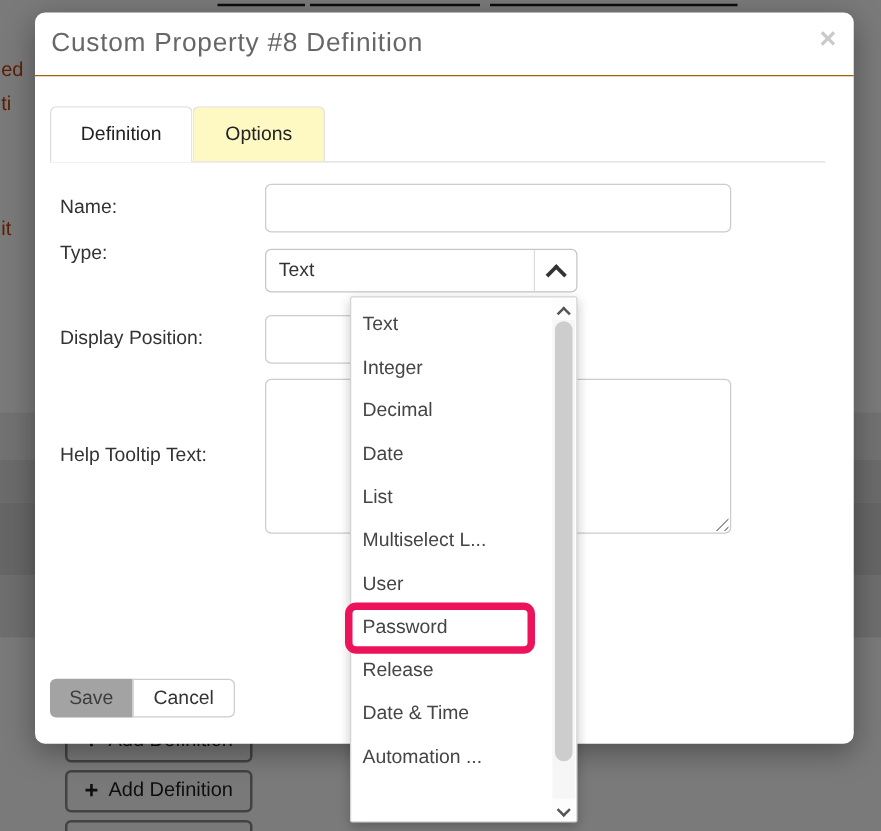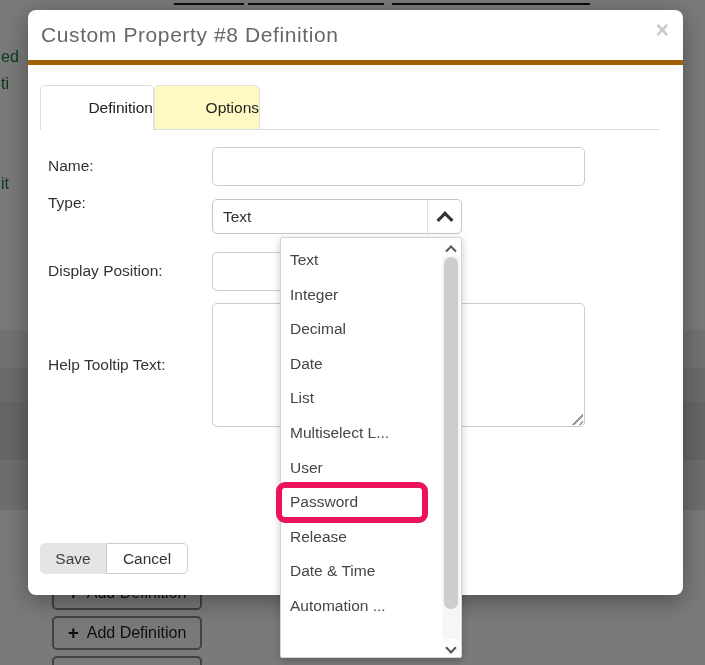--- a/index.html
+++ b/index.html
@@ -3,44 +3,44 @@
 <meta charset="utf-8">
 <style>
   html,body{margin:0;padding:0;background:#555;}
   #screen{position:relative;width:705px;height:665px;overflow:hidden;
           font-family:"Liberation Sans",sans-serif;background:#fff;}
 
   
   .backdrop{position:absolute;inset:0;background:#fff;}
   .bd-stripe{position:absolute;left:0;width:100%;}
   .bd-line{position:absolute;height:2px;background:#1d1d1d;top:3px;}
-  .bd-frag{position:absolute;left:1px;color:#15803d;font-size:16px;font-weight:400;}
+  .bd-frag{position:absolute;left:1px;color:#c2410c;font-size:16px;font-weight:400;}
   .add-def-btn{position:absolute;left:52px;width:150px;background:#fdfdfd;
                border:2px solid #8a8a8a;border-radius:5px;display:flex;
                align-items:center;justify-content:center;gap:8px;
                color:#1f1f1f;font-size:16px;box-sizing:border-box;}
   .add-def-btn .plus{font-weight:700;font-size:19px;line-height:1;position:relative;top:-1px;}
 
   .dim{position:absolute;inset:0;background:rgba(0,0,0,0.52);}
 
   
   .modal{position:absolute;left:28px;top:10px;width:655px;height:585px;
          background:#fff;border-radius:8px;box-shadow:0 6px 24px rgba(0,0,0,0.35);
          z-index:10;}
   .modal-header{position:absolute;left:0;top:0;right:0;height:50px;
-                border-bottom:5px solid #a16207;}
+                border-bottom:1px solid #a16207;}
   .modal-title{position:absolute;left:13px;top:0;line-height:50px;
                font-size:21px;letter-spacing:0.6px;color:#676767;font-weight:500;}
   .modal-close{position:absolute;right:14px;top:9px;color:#c9c9c9;font-size:23px;
                font-weight:700;cursor:pointer;line-height:1;}
 
   
   .tabs{position:absolute;left:12px;top:75px;width:620px;height:45px;
         border-bottom:1px solid #ddd;box-sizing:border-box;}
-  .tab{position:absolute;top:0;height:44px;line-height:44px;text-align:right;
+  .tab{position:absolute;top:0;height:44px;line-height:44px;text-align:center;
        font-size:15.5px;color:#222;border-radius:5px 5px 0 0;box-sizing:border-box;
        cursor:pointer;}
   .tab.active{left:0;width:114px;background:#fff;border:1px solid #ddd;
               border-bottom:1px solid #fff;height:45px;z-index:2;}
   .tab.inactive{left:114px;width:106px;background:#fef9c3;border:1px solid #e2e2e2;
                 border-bottom:none;}
 
   
   .f-label{position:absolute;left:20px;color:#333;font-size:15.5px;
            display:flex;align-items:center;}
@@ -148,21 +148,21 @@
       </span>
     </div>
 
     <div class="f-label" style="top:242px;height:38px;">Display Position:</div>
     <input class="f-input" style="left: 184px; top: 242px; width: 160px; height: 39px;" value="">
 
     <div class="f-label" style="top:293px;height:124px;">Help Tooltip Text:</div>
     <textarea class="f-input" style="left: 184px; top: 293px; width: 373px; height: 124px;"></textarea>
     <div class="resize-grip"></div>
 
-    <button class="btn btn-save" style="background: #e5e5e5;">Save</button>
+    <button class="btn btn-save" style="background: #a3a3a3;">Save</button>
     <button class="btn btn-cancel">Cancel</button>
   </div>
 
   <div class="dropdown">
     <div class="dd-items">
         <div class="dd-item"><span>Text</span></div>
         <div class="dd-item"><span>Integer</span></div>
         <div class="dd-item"><span>Decimal</span></div>
         <div class="dd-item"><span>Date</span></div>
         <div class="dd-item"><span>List</span></div>

